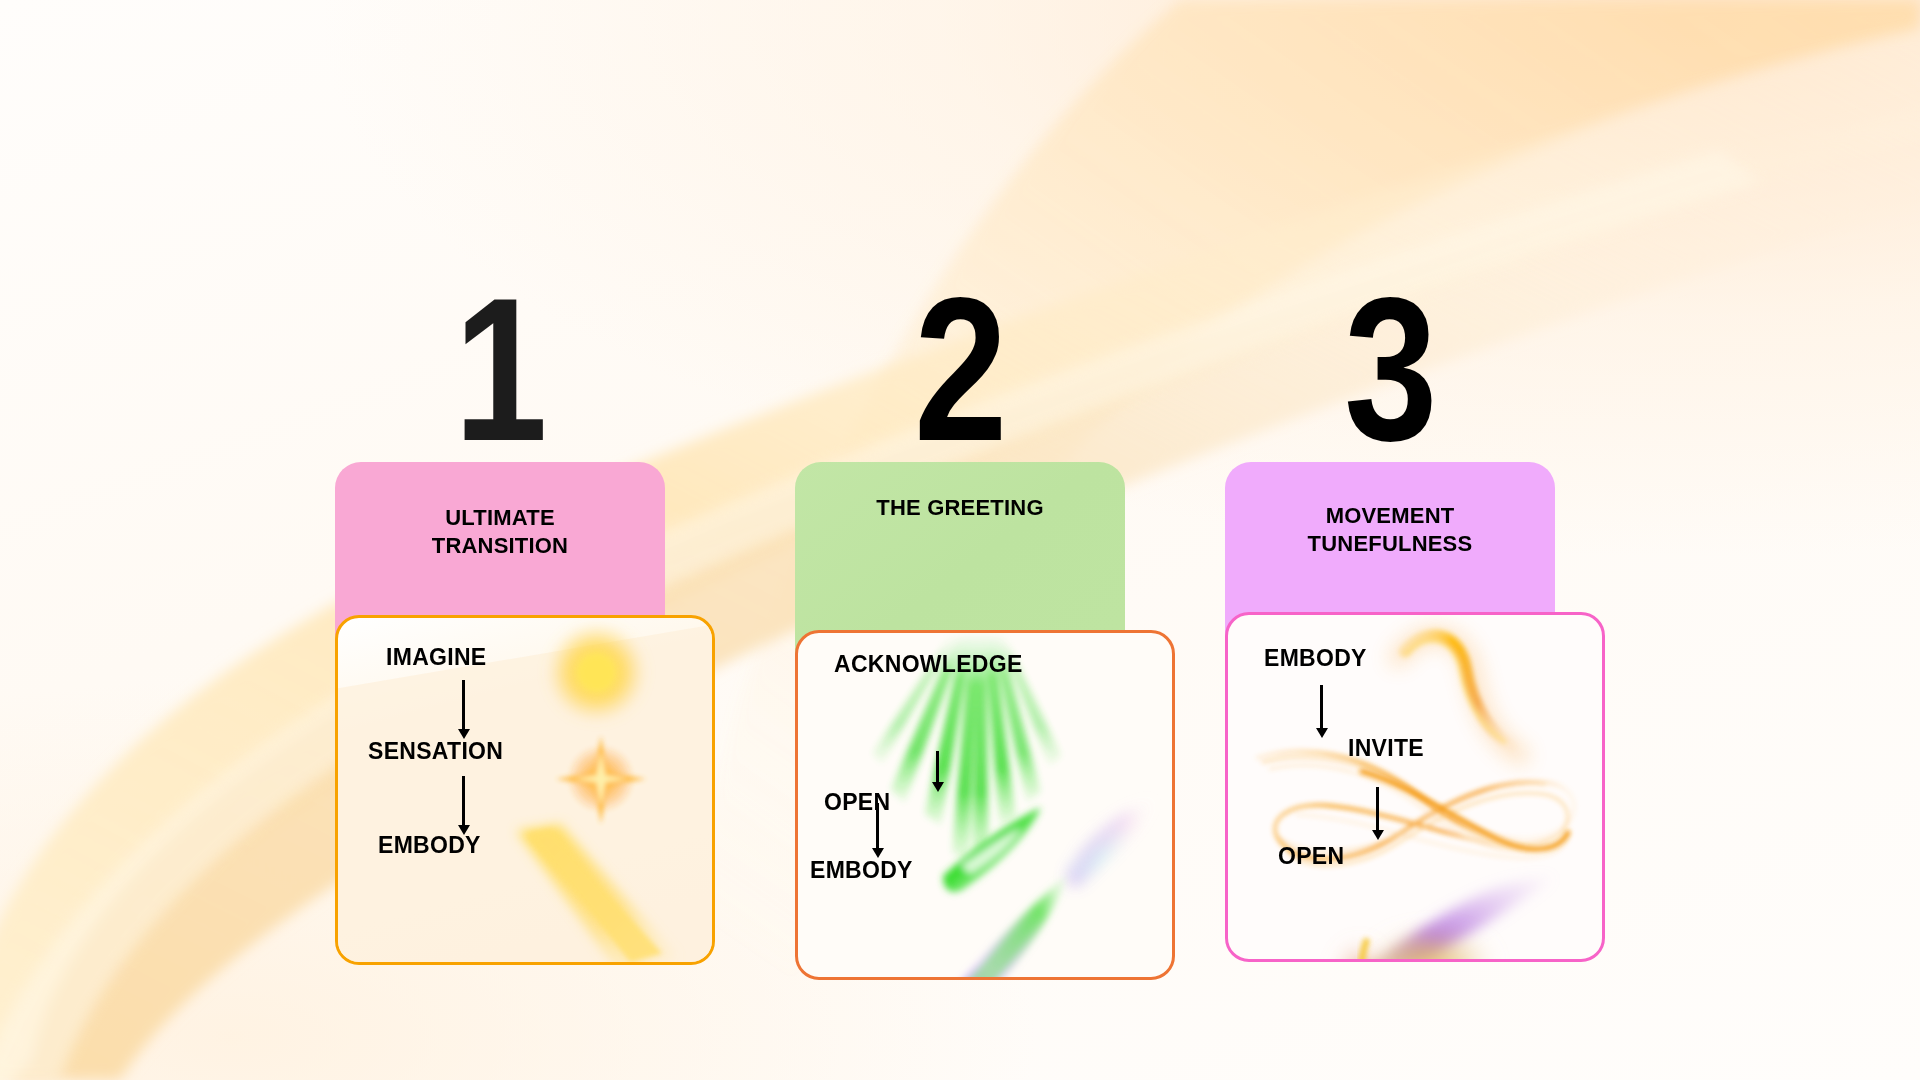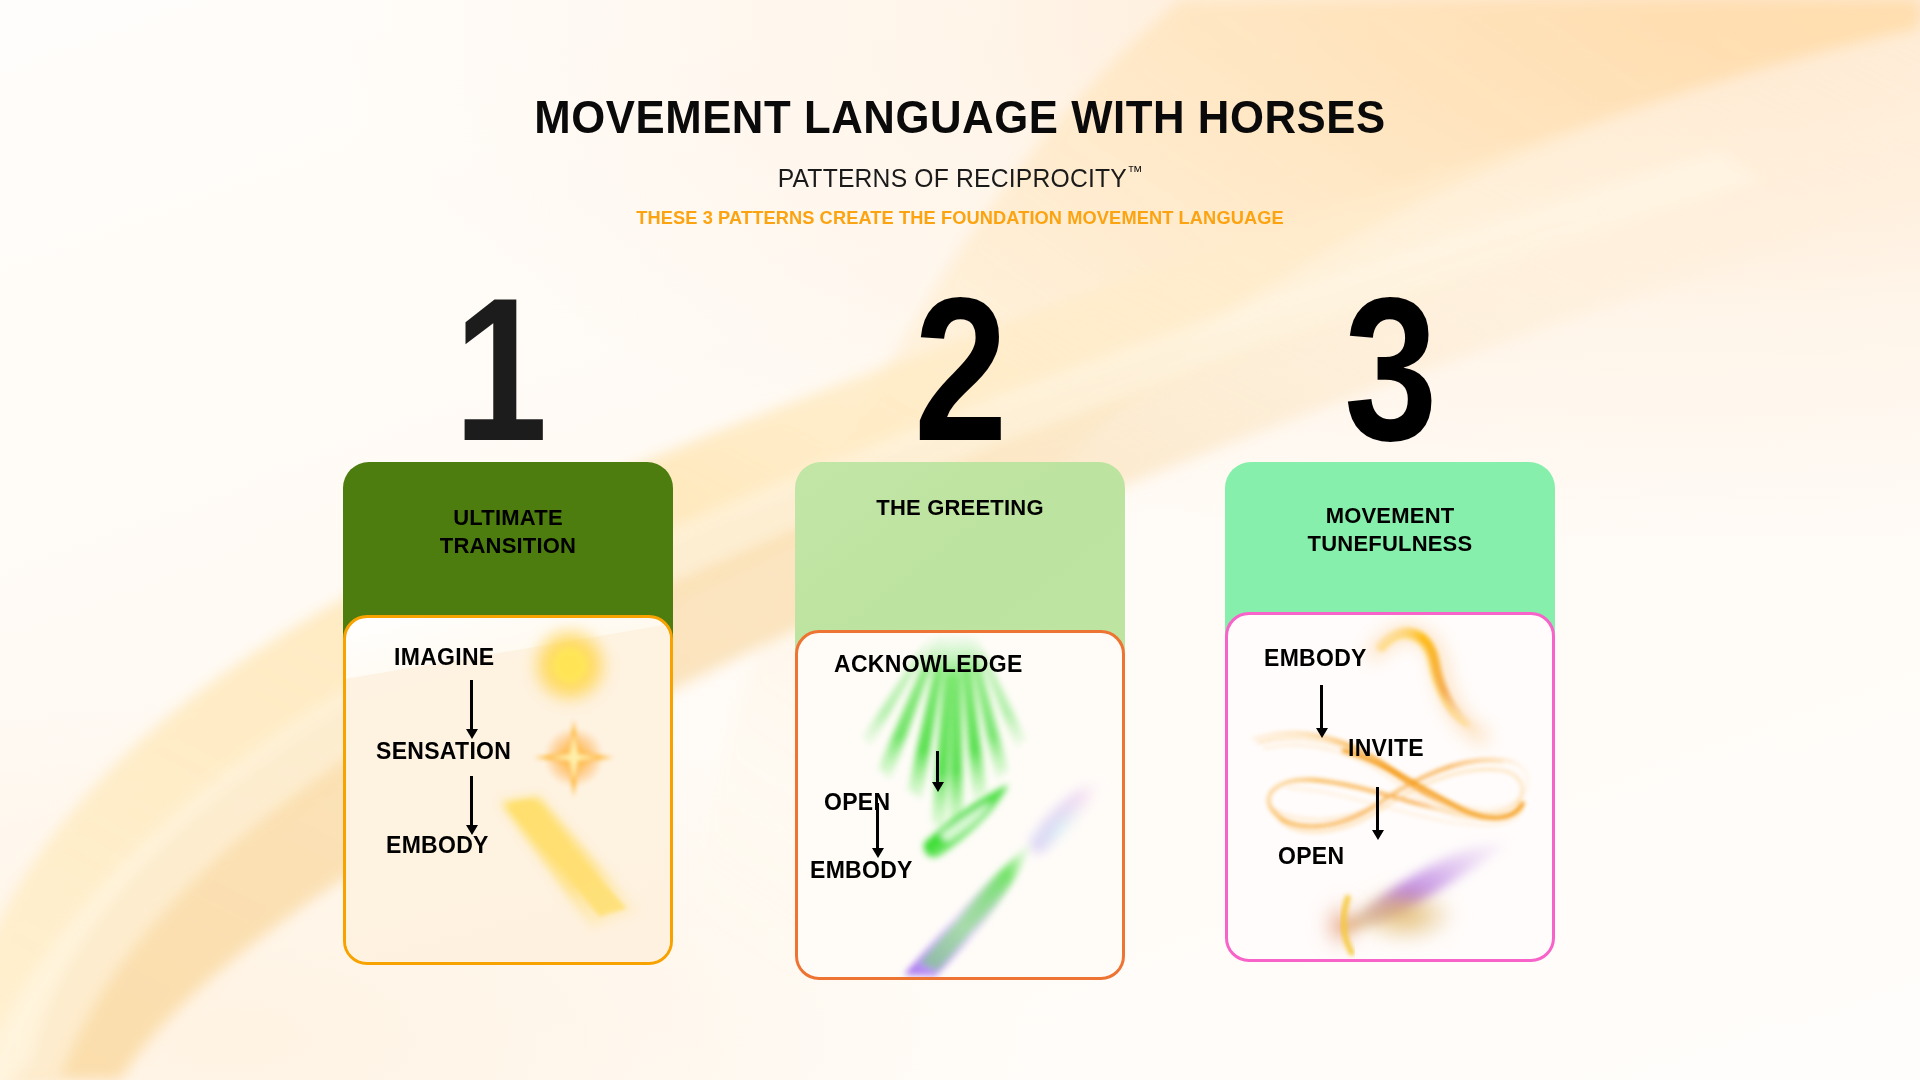--- a/index.html
+++ b/index.html
@@ -120,25 +120,25 @@
   .card {
     position: absolute;
     top: 177px;
     left: 0;
     width: 330px;
     height: 340px;
     border-radius: 26px 26px 14px 14px;
     z-index: 2;
     overflow: visible;
   }
-  .card.c1 { background: #4d7c0f; margin-left: 8px; }
+  .card.c1 { background: #f9a8d4; }
   .card.c2 {
     background: linear-gradient(142deg, #c2e6a6 0%, #bde3a0 40%, #bfe5a2 100%);
   }
-  .card.c3 { background: #86efac; }
+  .card.c3 { background: #f0abfc; }
 
   .card-title {
     position: absolute;
     left: 0;
     top: 0;
     width: 330px;
     padding-top: 42px;
     text-align: center;
     font-size: 22px;
     font-weight: 700;
@@ -147,21 +147,21 @@
     letter-spacing: 0.2px;
     z-index: 3;
   }
   .card.c2 .card-title { padding-top: 32px; }
   .card.c3 .card-title { padding-top: 40px; }
 
   
   .panel {
     position: absolute;
     left: 0;
-    width: 330px;
+    width: 380px;
     height: 350px;
     border-radius: 24px;
     background: #fffcf8;
     overflow: hidden;
     z-index: 4;
     box-sizing: border-box;
   }
   .panel.p1 { top: 153px; border: 3px solid #f8a200; background: linear-gradient(165deg, #ffffff 0%, #fff8ec 26%, #fdf3e7 100%); }
   .panel.p2 { top: 168px; border: 3px solid #ee7434; background: #fffcf8; }
   .panel.p3 { top: 150px; border: 3px solid #f763c8; background: #fffcfb; }
@@ -254,25 +254,20 @@
 
     <path d="M 780,1080 C 820,760 1010,430 1330,250 C 1560,120 1780,60 1920,30 L 1920,0 L 1180,0 C 980,170 830,430 740,700 C 700,830 680,960 672,1080 Z" fill="url(#swooshTop)" filter="url(#softBlur)" opacity="0.85"></path>
 
     <path d="M -40,1080 C -40,900 120,700 420,560 C 760,400 1200,250 1600,120 C 1760,68 1880,34 1960,16 L 1960,128 C 1820,162 1620,222 1400,300 C 1000,442 620,612 380,760 C 180,884 60,990 20,1080 Z" fill="url(#swooshOuter)" filter="url(#softBlur)"></path>
 
     <path d="M 30,1060 C 70,900 240,740 520,610 C 860,452 1260,312 1640,190 C 1790,142 1890,112 1960,94 L 1960,196 C 1830,230 1640,292 1420,372 C 1040,510 700,664 470,800 C 280,912 170,1000 120,1080 L 10,1080 Z" fill="url(#swooshInner)" filter="url(#softBlur)"></path>
 
     <path d="M -20,1080 C 40,910 220,736 520,596 C 880,428 1320,272 1720,150 L 1760,182 C 1360,306 920,462 570,632 C 280,772 110,930 60,1080 Z" fill="#fff8e8" opacity="0.55" filter="url(#softBlur)"></path>
   </svg>
 
-  <div id="header">
-    <h1 id="main-title">MOVEMENT LANGUAGE WITH HORSES</h1>
-    <div id="sub-title"><span>PATTERNS OF RECIPROCITY</span><span class="tm">™</span></div>
-    <div id="tagline">THESE 3 PATTERNS CREATE THE FOUNDATION MOVEMENT LANGUAGE</div>
-  </div>
 
   <div id="columns">
 
     <div class="column c1">
       <div class="step-number">1</div>
 
       <div class="card c1">
         <div class="card-title">
           <div>ULTIMATE</div>
           <div>TRANSITION</div>

